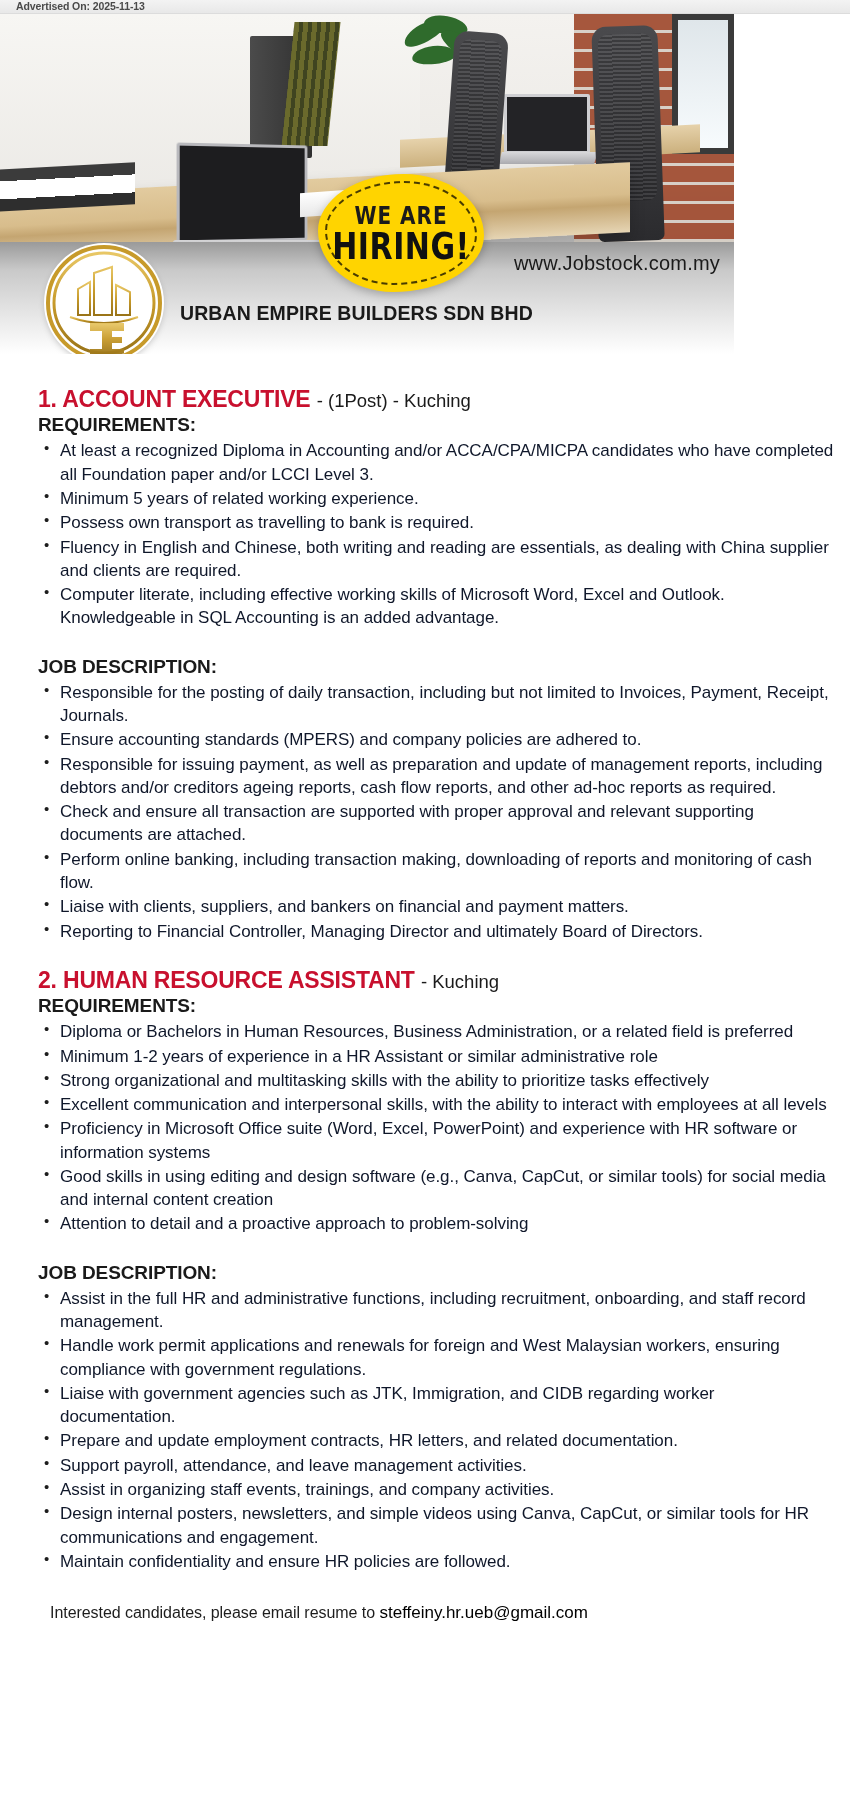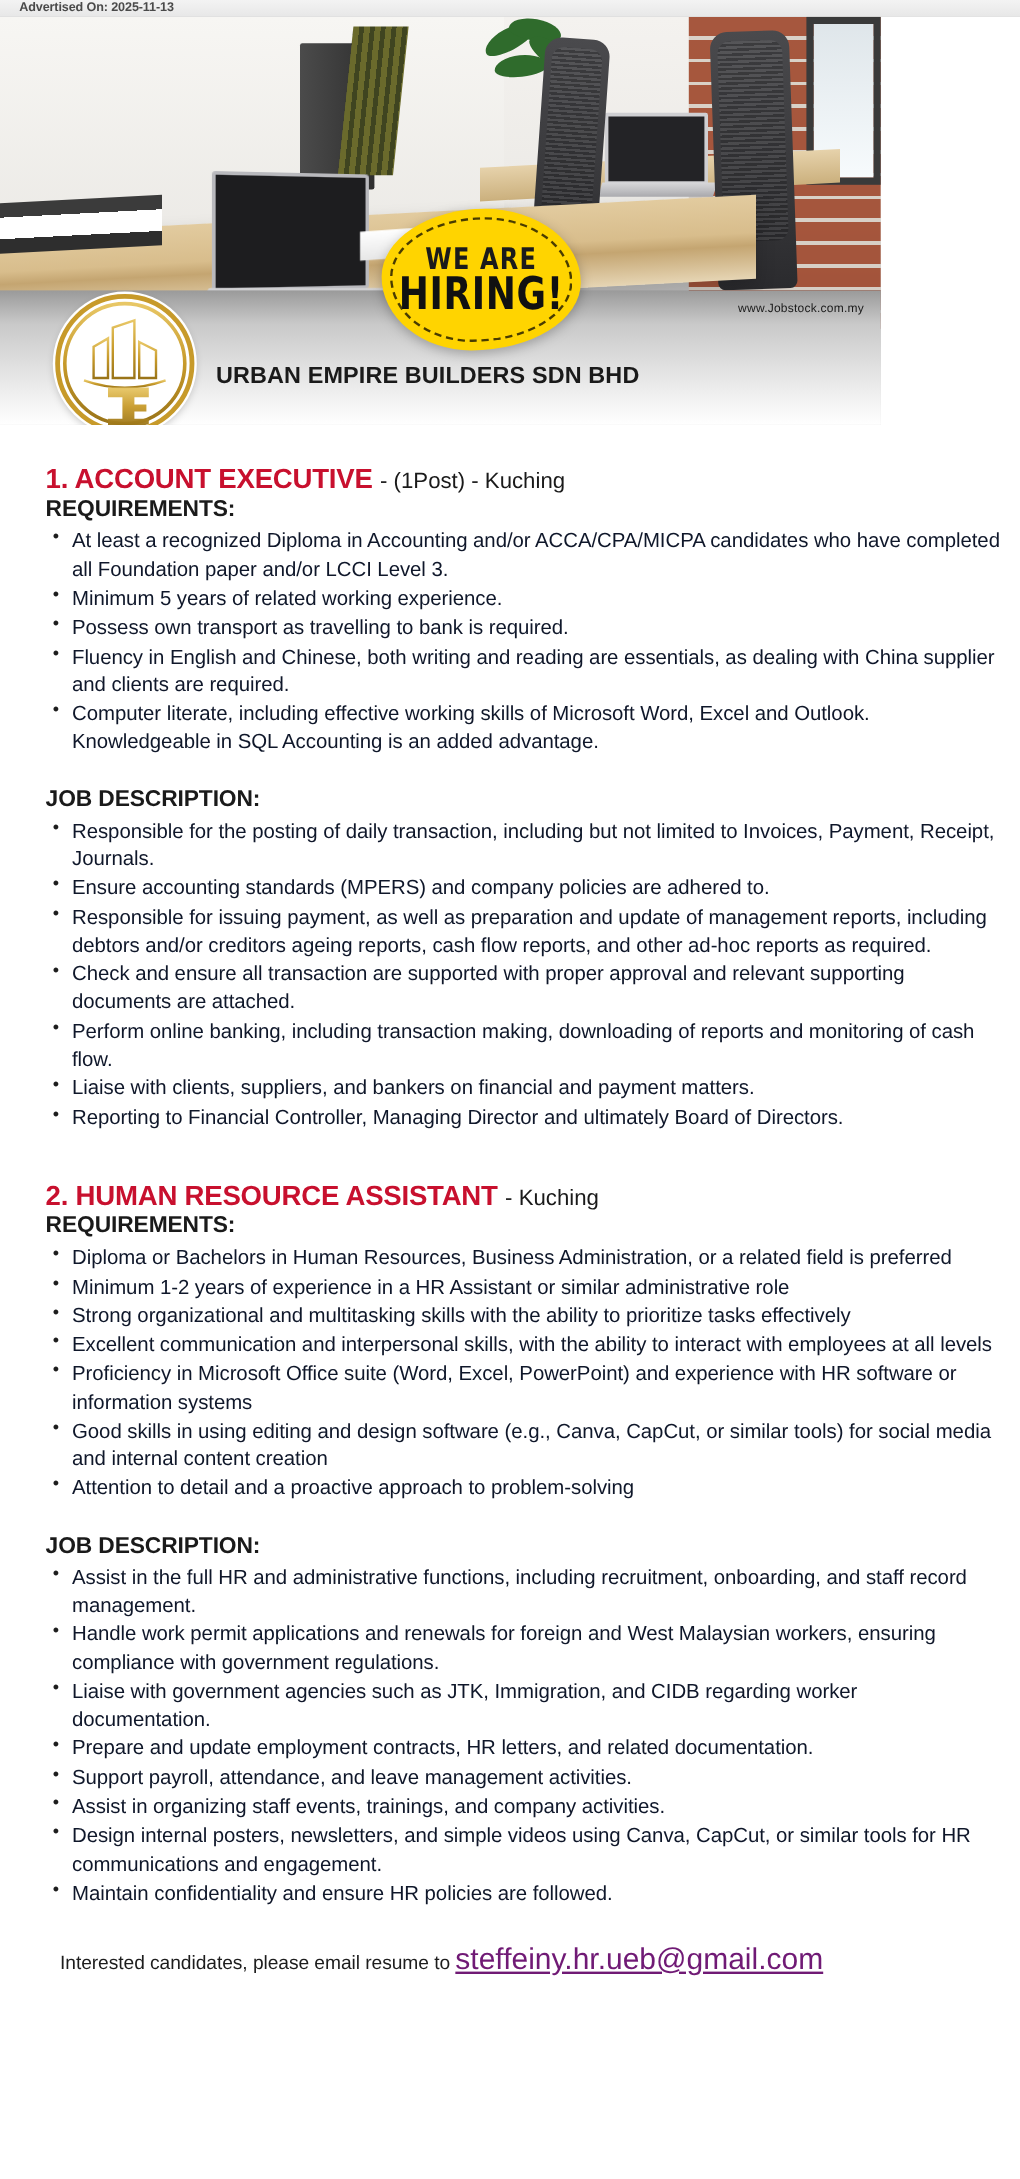--- a/index.html
+++ b/index.html
@@ -190,21 +190,21 @@
     font-size: 30px;
     letter-spacing: 0.5px;
     color: #111;
     line-height: 1;
     transform: scaleY(1.25);
   }
   .site-url {
     position: absolute;
     right: 14px;
     top: 238px;
-    font-size: 10px;
+    font-size: 20px;
     color: #1a1a1a;
     font-family: "Liberation Sans", sans-serif;
     letter-spacing: .2px;
     white-space: nowrap;
   }
 
   
   .logo {
     position: absolute;
     left: 46px;
@@ -280,24 +280,23 @@
     color: #1d1d1d;
   }
   .footer-line {
     margin: 30px 0 0 0;
     padding: 0 0 16px 12px;
     font-size: 16px;
     color: #1d1d1d;
     letter-spacing: -0.05px;
   }
   .footer-line .email {
-    color: #701a75;
-    font-size: 25px;
+    color: #000000;
+    font-size: 17px;
     letter-spacing: 0;
-    text-decoration: underline;
   }
 </style>
 </head>
 <body>
 
 <div class="page">
 
   <div class="adbar">
     <span class="adbar-text">Advertised On: 2025-11-13</span>
   </div>
@@ -392,21 +391,21 @@
         <li>Responsible for the posting of daily transaction, including but not limited to Invoices, Payment, Receipt, Journals.</li>
         <li>Ensure accounting standards (MPERS) and company policies are adhered to.</li>
         <li>Responsible for issuing payment, as well as preparation and update of management reports, including debtors and/or creditors ageing reports, cash flow reports, and other ad-hoc reports as required.</li>
         <li>Check and ensure all transaction are supported with proper approval and relevant supporting documents are attached.</li>
         <li>Perform online banking, including transaction making, downloading of reports and monitoring of cash flow.</li>
         <li>Liaise with clients, suppliers, and bankers on financial and payment matters.</li>
         <li>Reporting to Financial Controller, Managing Director and ultimately Board of Directors.</li>
       </ul>
     </div>
 
-    <div style="margin-top:40px;">
+    <div style="margin-top:24px;">
       <div class="job-title">
         <span>2.</span>
         <span>HUMAN RESOURCE ASSISTANT</span>
         <span class="meta">- Kuching</span>
       </div>
       <div class="section-head">REQUIREMENTS:</div>
       <ul class="bullets">
         <li>Diploma or Bachelors in Human Resources, Business Administration, or a related field is preferred</li>
         <li>Minimum 1-2 years of experience in a HR Assistant or similar administrative role</li>
         <li>Strong organizational and multitasking skills with the ability to prioritize tasks effectively</li>

